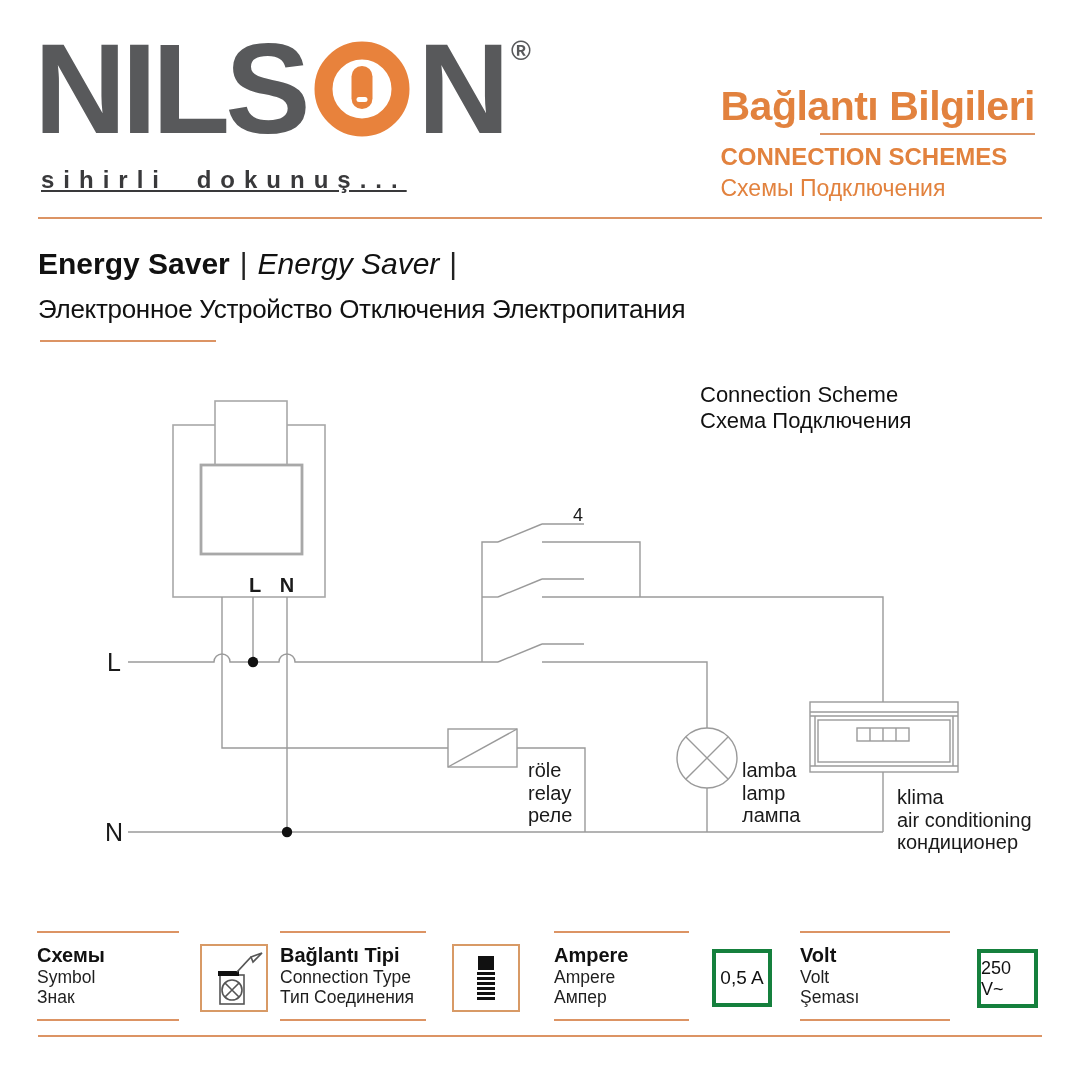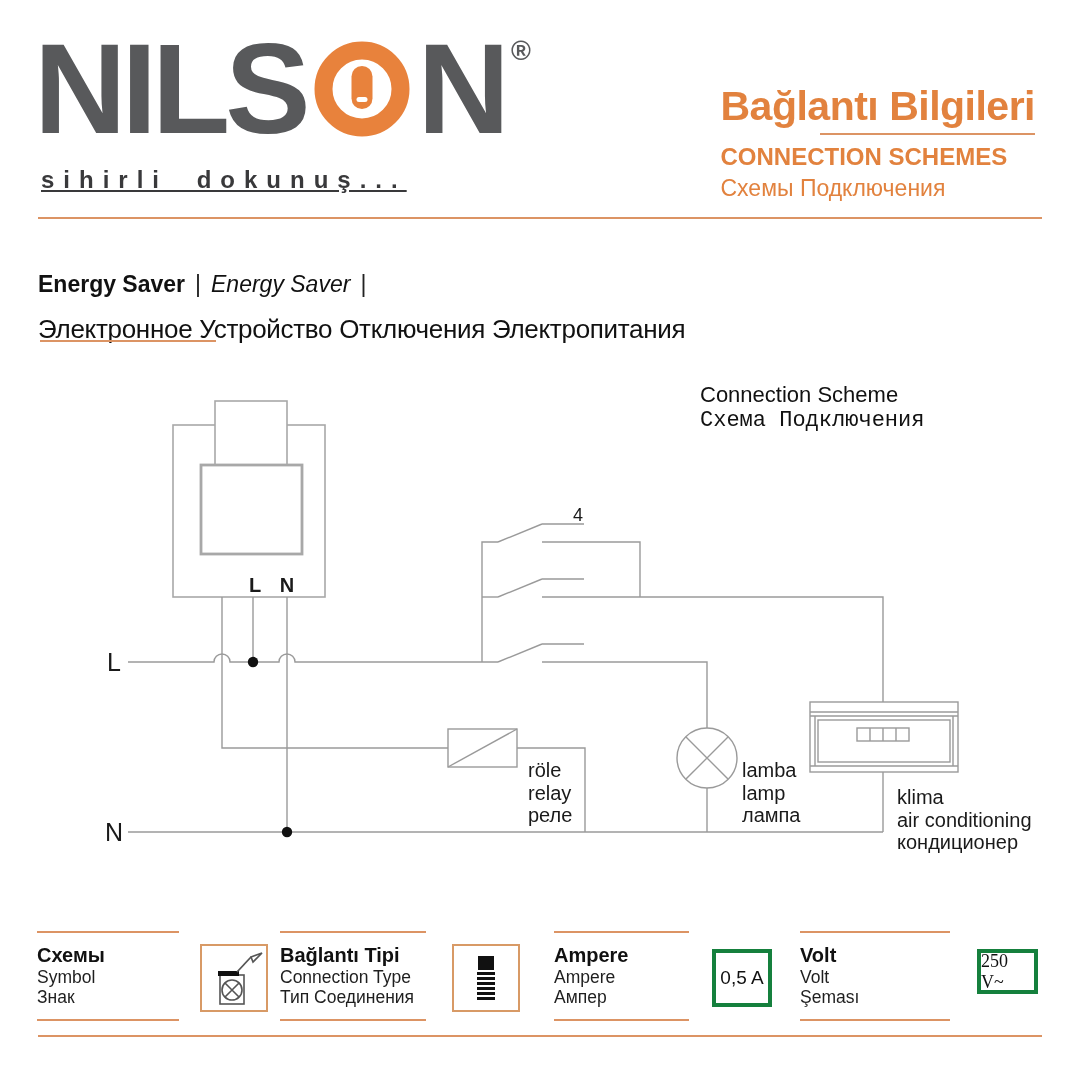--- a/index.html
+++ b/index.html
@@ -17,31 +17,31 @@
            letter-spacing:9px;word-spacing:13px;text-decoration:underline;}
   .hdr-right{position:absolute;right:46px;top:84px;color:#E2823E;}
   .hdr-tr{font-size:41px;font-weight:bold;letter-spacing:-0.5px;line-height:44px;}
   .hdr-underline{height:2px;background:#DC9464;width:215px;margin:5px 0 9px auto;}
   .hdr-en{font-size:24px;font-weight:bold;line-height:26px;margin-bottom:6px;}
   .hdr-ru{font-size:23px;line-height:25px;}
   .divider{position:absolute;left:38px;width:1004px;height:2px;background:#DC9464;}
   .divider.top{top:217px;} .divider.bottom{top:1035px;}
   
   .product{position:absolute;left:38px;top:249px;color:#111;}
-  .p-line1{font-size:23px;line-height:30px;margin-top:20px;}
+  .p-line1{font-size:30px;line-height:30px;}
   .p-tr{font-weight:bold;}
   .p-sep{font-weight:normal;color:#222;padding:0 10px;}
   .p-en{font-style:italic;}
   .p-ru{font-size:26px;line-height:30px;margin-top:15px;letter-spacing:-0.3px;}
   .p-underline{position:absolute;left:40px;top:340px;width:176px;height:2px;background:#DC9464;}
   
   .scheme-head{position:absolute;left:700px;top:382px;color:#111;}
   .s-tr{font-size:27px;font-weight:bold;line-height:31px;}
   .s-en{font-size:22px;line-height:26px;}
-  .s-ru{font-size:22px;line-height:26px;font-family:Liberation Mono, monospace;}
+  .s-ru{font-size:22px;line-height:26px;}
   
   svg{display:block;}
   svg text{font-family:"Liberation Sans",sans-serif;fill:#1a1a1a;}
   .wire{stroke:#9A9A9A;stroke-width:1.4;fill:none;}
   .wire-light{stroke:#B2B2B2;stroke-width:2;fill:none;}
   .dev{stroke:#A8A8A8;stroke-width:1.6;fill:#fff;}
   .dev-thick{stroke:#A8A8A8;stroke-width:2.8;fill:#fff;}
   .dot{fill:#111;}
   
   .spec-label{position:absolute;top:931px;height:90px;box-sizing:border-box;
@@ -205,17 +205,17 @@
 <div class="value-box" style="left:712px;width:60px;height:58px;font-size:19px;">
   <span>0,5 A</span>
 </div>
 
 <div class="spec-label" style="left:800px;width:150px;">
   <div class="spec-tr">Volt</div>
   <div class="spec-sub">Volt</div>
   <div class="spec-sub">Şeması</div>
 </div>
 
-<div class="value-box" style="left:977px;width:61px;height:45px;font-size:18px;font-family:Liberation Serif, serif;">
+<div class="value-box" style="left:977px;width:61px;height:59px;font-size:18px;">
   <span>250 V~</span>
 </div>
 
 <div class="divider bottom"></div>
 
 </body></html>

